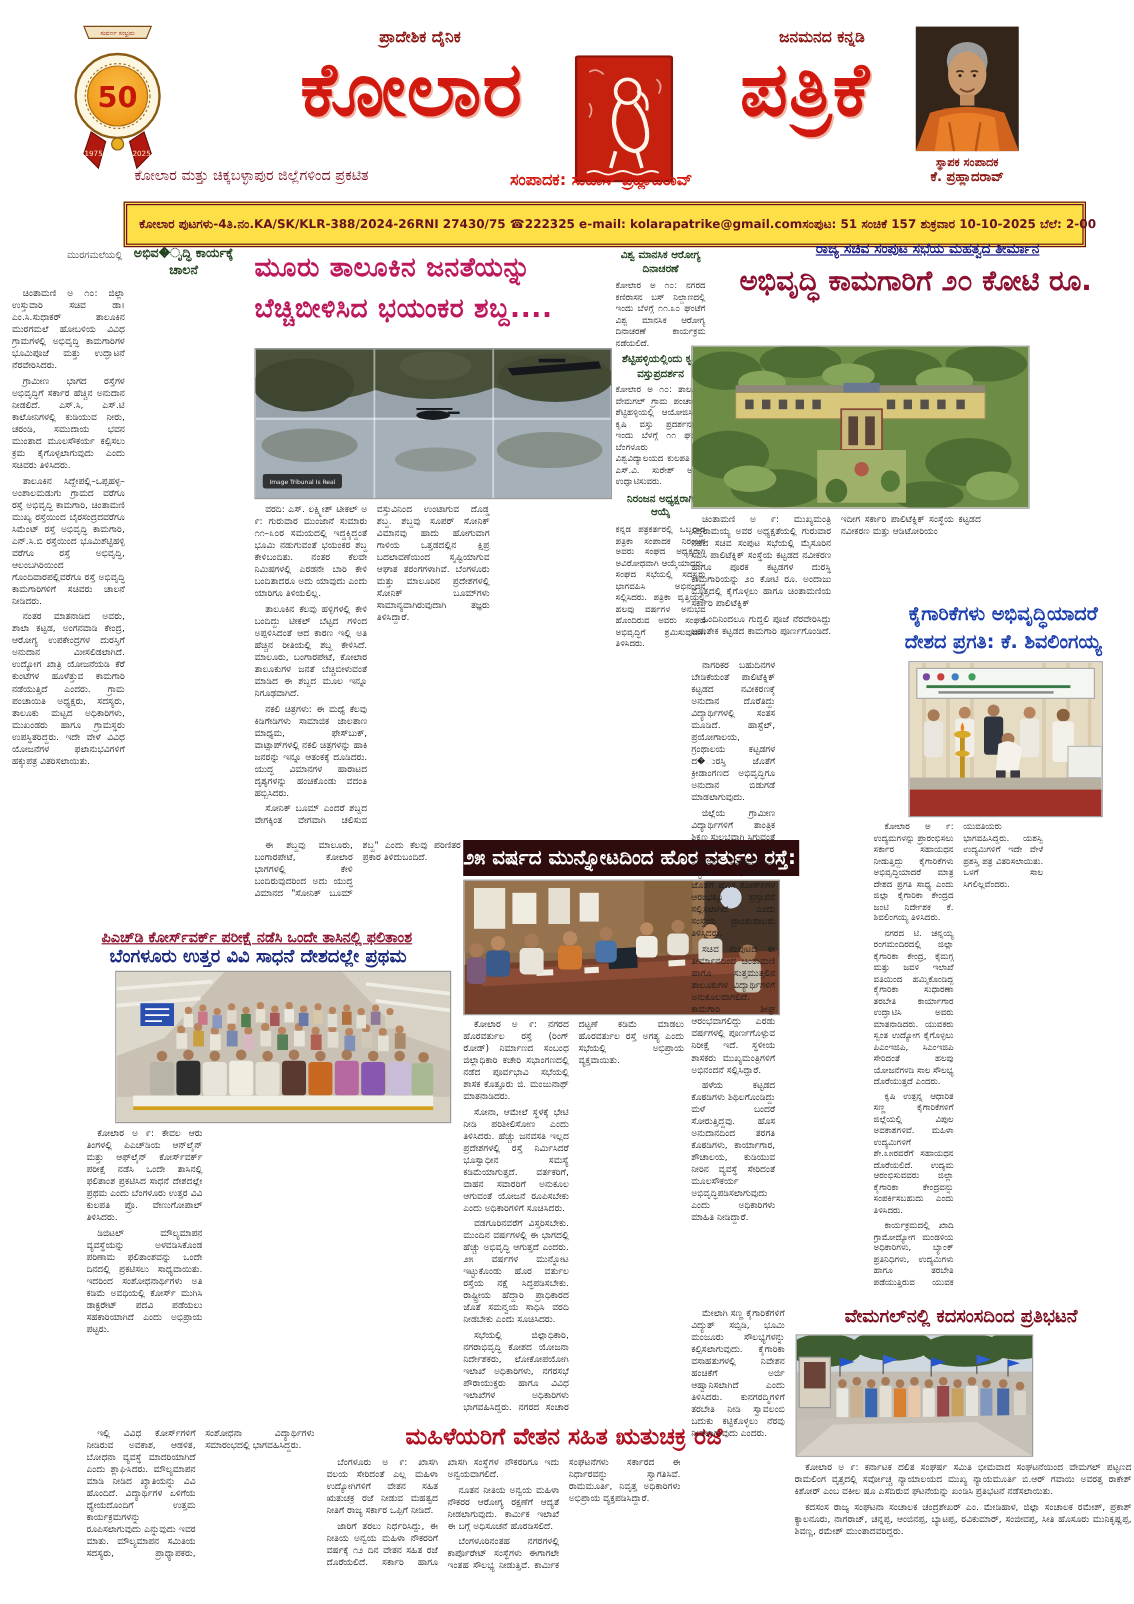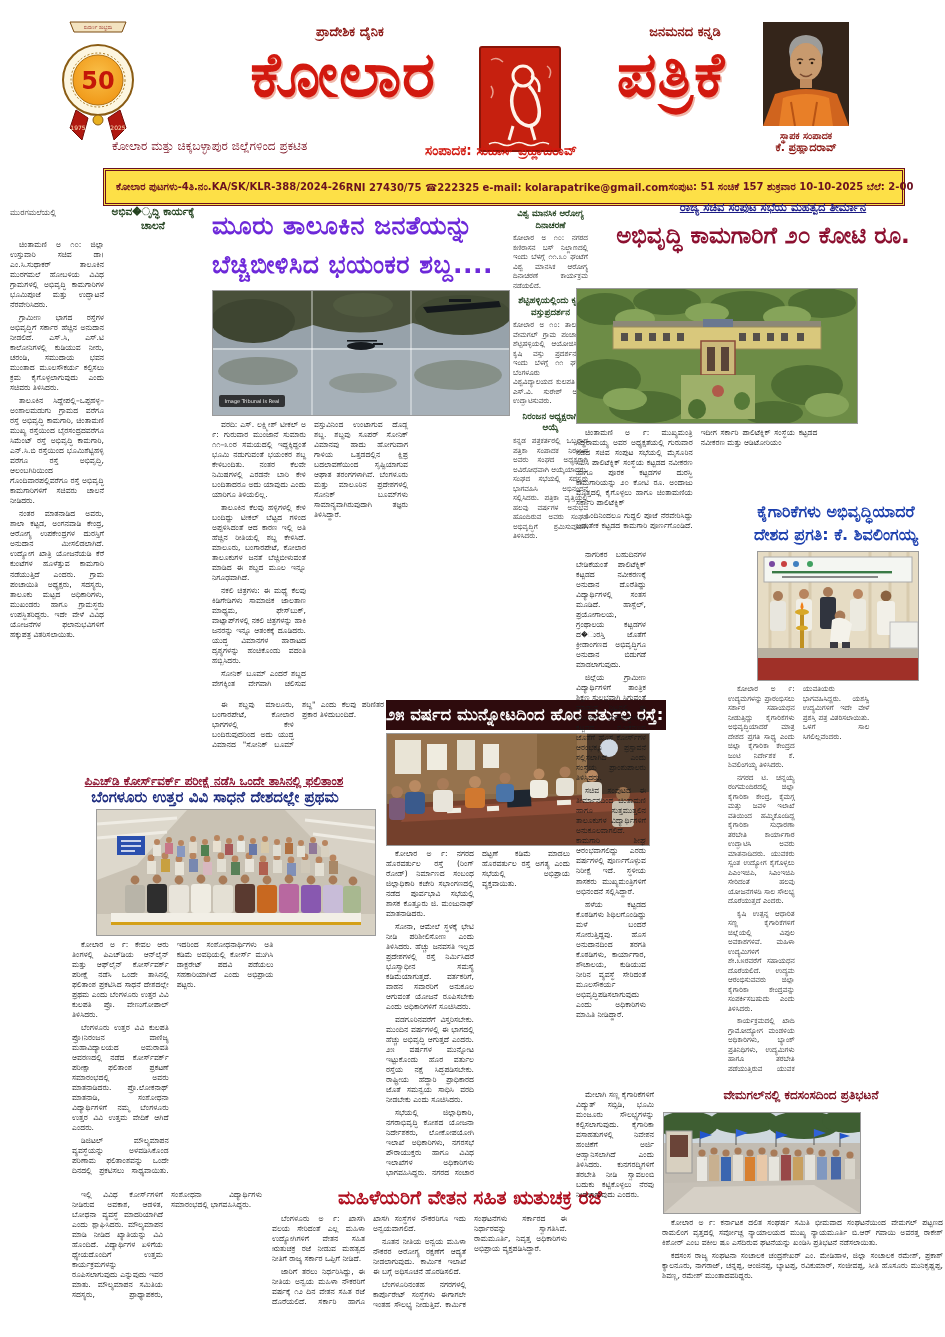--- a/index.html
+++ b/index.html
@@ -13,32 +13,32 @@
   .publine{font-weight:normal;color:#7a1020;font-size:12px;}
   .editorline{font-weight:bold;color:#d2190f;font-size:13.5px;}
   .founder-label{color:#8a1410;font-size:9.5px;text-align:center;font-weight:bold;}
   .founder-name{color:#8a1410;font-size:11px;text-align:center;font-weight:bold;}
   
   .infobar{border:3px double #6a1020;background:#fde047;display:flex;align-items:center;
            justify-content:space-between;padding:16px 10px;font-size:10px;font-weight:bold;
            color:#6a1020;box-sizing:border-box;}
   .infobar .seg{white-space:nowrap;}
   
-  .hl-green{color:#6d28d9;font-weight:bold;font-size:25px;line-height:1.55;letter-spacing:.5px;}
+  .hl-green{color:#be185d;font-weight:bold;font-size:22px;line-height:1.55;letter-spacing:.5px;}
   .kicker-navy{color:#1a1a85;font-weight:bold;font-size:11.5px;text-align:center;
                text-decoration:underline;}
   .hl-maroon{color:#8c1030;font-weight:bold;font-size:23px;line-height:1.4;text-align:center;}
   .bar-head{background:#2e0b0d;color:#fff;font-weight:bold;font-size:16.5px;
             text-align:center;line-height:30px;overflow:hidden;white-space:nowrap;}
   .phd-h1{color:#8c1430;font-weight:bold;font-size:12px;text-align:center;text-decoration:underline;}
   .phd-h2{color:#1b2a7e;font-weight:bold;font-size:15px;text-align:center;}
   .blue-head{color:#1c3fae;font-weight:bold;font-size:16px;text-align:center;line-height:1.45;}
   .red-head{color:#b01020;font-weight:bold;font-size:19px;text-align:center;}
-  .vh-head{color:#7c1020;font-weight:bold;font-size:12px;text-align:center;}
-  .small-kicker{color:#3a3a3a;font-size:8px;text-align:left;}
+  .vh-head{color:#7c1020;font-weight:bold;font-size:15px;text-align:center;}
+  .small-kicker{color:#3a3a3a;font-size:8px;text-align:right;}
   .small-head{color:#23421f;font-weight:bold;font-size:10.5px;text-align:center;line-height:1.3;}
   .brief-head{color:#23421f;font-weight:bold;font-size:8.6px;text-align:center;
               line-height:1.35;margin:5px 0 2px;}
   
   .bt{font-size:7.6px;line-height:1.32;text-align:justify;color:#1b1b1b;
       overflow:hidden;column-gap:8px;column-fill:auto;}
   .bt p{margin:0 0 3px;text-indent:9px;}
   .cols2{columns:2;}
   .cols3{columns:3;}
   .cols4{columns:4;}
@@ -332,21 +332,20 @@
         <rect x="246" y="76" width="18" height="27" rx="3" fill="#a8b890"></rect>
       </g>
       <rect x="0" y="104" width="278" height="21" fill="#d8d2c4"></rect>
       <rect x="14" y="103" width="250" height="9" fill="#f2efe6"></rect>
       <rect x="14" y="112" width="250" height="3" fill="#d4a017"></rect>
     </svg>
   </div>
 
   <div class="abs bt cols3" style="left:72px;top:940px;width:306px;height:244px;">
     <p>ಕೋಲಾರ ಅ ೯: ಕೇವಲ ಆರು ತಿಂಗಳಲ್ಲಿ ಪಿಎಚ್‌ಡಿಯ ಆನ್‌ಲೈನ್ ಮತ್ತು ಆಫ್‌ಲೈನ್ ಕೋರ್ಸ್‌ವರ್ಕ್ ಪರೀಕ್ಷೆ ನಡೆಸಿ ಒಂದೇ ತಾಸಿನಲ್ಲಿ ಫಲಿತಾಂಶ ಪ್ರಕಟಿಸಿದ ಸಾಧನೆ ದೇಶದಲ್ಲೇ ಪ್ರಥಮ ಎಂದು ಬೆಂಗಳೂರು ಉತ್ತರ ವಿವಿ ಕುಲಪತಿ ಪ್ರೊ. ವೇಣುಗೋಪಾಲ್ ತಿಳಿಸಿದರು.</p>
-    <p>ಬೆಂಗಳೂರು ಉತ್ತರ ವಿವಿ ಕುಲಪತಿ ಪ್ರೊ।ನಿರಂಜನ ವಾಣಿಜ್ಯ ಮಹಾವಿದ್ಯಾಲಯದ ಅಮರಾವತಿ ಆವರಣದಲ್ಲಿ ನಡೆದ ಕೋರ್ಸ್‌ವರ್ಕ್ ಪರೀಕ್ಷಾ ಫಲಿತಾಂಶ ಪ್ರಕಟಣೆ ಸಮಾರಂಭದಲ್ಲಿ ಅವರು ಮಾತನಾಡಿದರು. ಪ್ರೊ.ಲೋಕನಾಥ್ ಮಾತನಾಡಿ, ಸಂಶೋಧನಾ ವಿದ್ಯಾರ್ಥಿಗಳಿಗೆ ನಮ್ಮ ಬೆಂಗಳೂರು ಉತ್ತರ ವಿವಿ ಉತ್ತಮ ವೇದಿಕೆ ಆಗಿದೆ ಎಂದರು.</p>
     <p>ಡಿಜಿಟಲ್ ಮೌಲ್ಯಮಾಪನ ವ್ಯವಸ್ಥೆಯನ್ನು ಅಳವಡಿಸಿಕೊಂಡ ಪರಿಣಾಮ ಫಲಿತಾಂಶವನ್ನು ಒಂದೇ ದಿನದಲ್ಲಿ ಪ್ರಕಟಿಸಲು ಸಾಧ್ಯವಾಯಿತು. ಇದರಿಂದ ಸಂಶೋಧನಾರ್ಥಿಗಳು ಅತಿ ಕಡಿಮೆ ಅವಧಿಯಲ್ಲಿ ಕೋರ್ಸ್ ಮುಗಿಸಿ ಡಾಕ್ಟರೇಟ್ ಪದವಿ ಪಡೆಯಲು ಸಹಕಾರಿಯಾಗಿದೆ ಎಂದು ಅಭಿಪ್ರಾಯ ಪಟ್ಟರು.</p>
   </div>
   <div class="abs bt cols2" style="left:72px;top:1190px;width:190px;height:118px;">
     <p>ಇಲ್ಲಿ ವಿವಿಧ ಕೋರ್ಸ್‌ಗಳಿಗೆ ನೀಡಿರುವ ಅವಕಾಶ, ಆಡಳಿತ, ಬೋಧನಾ ವ್ಯವಸ್ಥೆ ಮಾದರಿಯಾಗಿದೆ ಎಂದು ಶ್ಲಾಘಿಸಿದರು. ಮೌಲ್ಯಮಾಪನ ಮಾಡಿ ನೀಡಿದ ಖ್ಯಾತಿಯನ್ನು ವಿವಿ ಹೊಂದಿದೆ. ವಿದ್ಯಾರ್ಥಿಗಳ ಏಳಿಗೆಯ ಧ್ಯೇಯದೊಂದಿಗೆ ಉತ್ತಮ ಕಾರ್ಯಕ್ರಮಗಳನ್ನು ರೂಪಿಸಲಾಗುವುದು ಎನ್ನುವುದು ಇವರ ಮಾತು. ಮೌಲ್ಯಮಾಪನ ಸಮಿತಿಯ ಸದಸ್ಯರು, ಪ್ರಾಧ್ಯಾಪಕರು, ಸಂಶೋಧನಾ ವಿದ್ಯಾರ್ಥಿಗಳು ಸಮಾರಂಭದಲ್ಲಿ ಭಾಗವಹಿಸಿದ್ದರು.</p>
   </div>
 
   <div class="abs red-head" style="left:272px;top:1186px;width:396px;">ಮಹಿಳೆಯರಿಗೆ ವೇತನ ಸಹಿತ ಋತುಚಕ್ರ ರಜೆ</div>
   <div class="abs bt cols4" style="left:272px;top:1214px;width:396px;height:102px;">
     <p>ಬೆಂಗಳೂರು ಅ ೯: ಖಾಸಗಿ ವಲಯ ಸೇರಿದಂತೆ ಎಲ್ಲ ಮಹಿಳಾ ಉದ್ಯೋಗಿಗಳಿಗೆ ವೇತನ ಸಹಿತ ಋತುಚಕ್ರ ರಜೆ ನೀಡುವ ಮಹತ್ವದ ನೀತಿಗೆ ರಾಜ್ಯ ಸರ್ಕಾರ ಒಪ್ಪಿಗೆ ನೀಡಿದೆ.</p>
     <p>ಜಾರಿಗೆ ತರಲು ನಿರ್ಧರಿಸಿದ್ದು, ಈ ನೀತಿಯ ಅನ್ವಯ ಮಹಿಳಾ ನೌಕರರಿಗೆ ವರ್ಷಕ್ಕೆ ೧೨ ದಿನ ವೇತನ ಸಹಿತ ರಜೆ ದೊರೆಯಲಿದೆ. ಸರ್ಕಾರಿ ಹಾಗೂ ಖಾಸಗಿ ಸಂಸ್ಥೆಗಳ ನೌಕರರಿಗೂ ಇದು ಅನ್ವಯವಾಗಲಿದೆ.</p>

